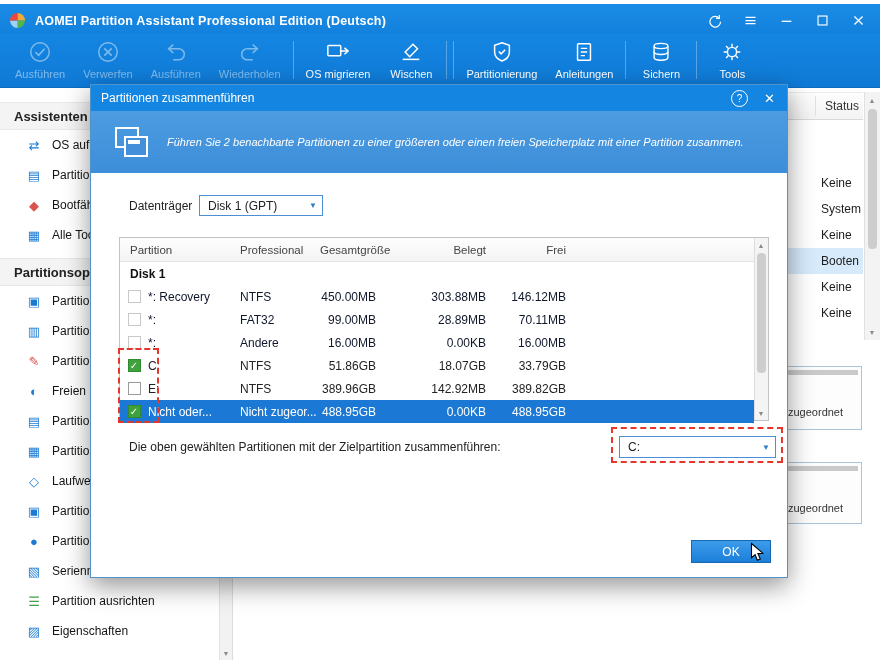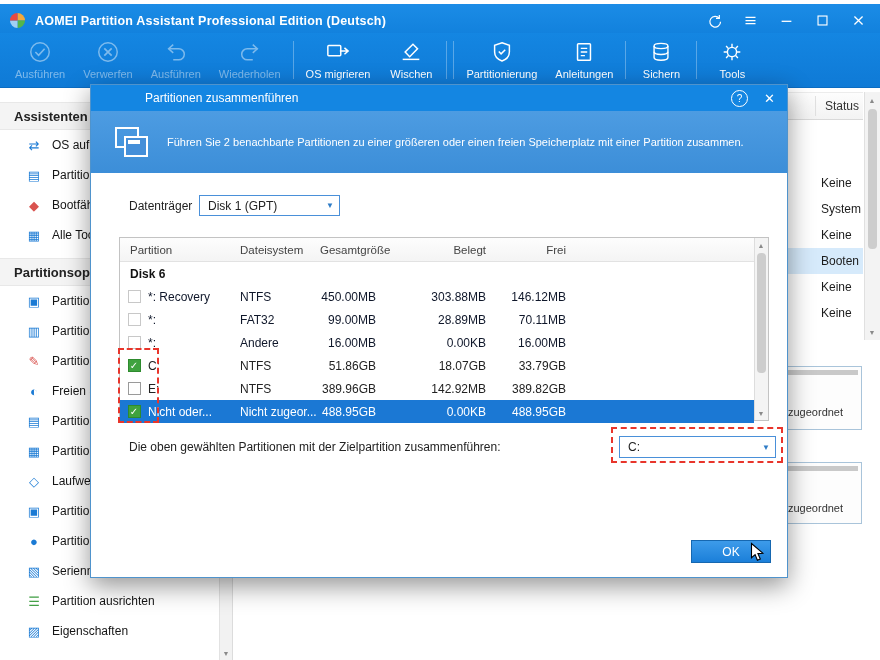--- a/index.html
+++ b/index.html
@@ -40,34 +40,34 @@
   .status-row.sel{background:#d6eafb;}
   .disk-block{position:absolute;left:6px;right:18px;border:1px solid #a9c4da;background:#fdfdfd;box-sizing:border-box;}
   .disk-strip{height:5px;margin:3px 3px 0 3px;background:#c9c9c9;}
   .disk-label{position:absolute;font-size:11px;color:#333;white-space:nowrap;}
   .v-scroll{position:absolute;right:0;top:4px;width:16px;height:248px;background:#f3f3f3;border-left:1px solid #e0e0e0;box-sizing:border-box;}
   .v-scroll .sb-thumb{left:3px;width:9px;}
 
   
   .dialog{position:absolute;left:90px;top:84px;width:698px;height:494px;background:#fff;border:1px solid #4f93cc;box-shadow:0 8px 24px rgba(0,0,0,.42);box-sizing:border-box;z-index:10;}
   .dlg-title{height:26px;background:#1486e2;display:flex;align-items:center;color:#fff;font-size:12px;padding:0 10px;}
-  .dlg-title .t{flex:1;margin-left:44px;}
+  .dlg-title .t{flex:1;}
   .dlg-help{width:15px;height:15px;border:1px solid #fff;border-radius:50%;font-size:10px;display:flex;align-items:center;justify-content:center;margin-right:16px;}
   .dlg-close{font-size:13px;margin-right:2px;}
   .dlg-head{height:62px;background:linear-gradient(#4d9ce2,#3c8ed8);display:flex;align-items:center;padding:0 18px 0 24px;gap:18px;box-sizing:border-box;}
-  .dlg-desc{color:#fff;font-size:11px;white-space:nowrap;overflow:hidden;}
+  .dlg-desc{color:#fff;font-size:11px;white-space:nowrap;overflow:hidden;font-style:italic;}
   .merge-ic{position:relative;width:34px;height:30px;flex:0 0 34px;}
   .merge-ic .b{position:absolute;left:0;top:0;width:20px;height:17px;border:2px solid #fff;}
   .merge-ic .f{position:absolute;left:9px;top:9px;width:20px;height:17px;border:2px solid #fff;background:#448fd9;}
   .merge-ic .f::before{content:"";position:absolute;left:2px;top:2px;width:12px;height:4px;background:#fff;}
   .dlg-body{position:relative;height:406px;font-size:12px;color:#222;}
   .fld-label{position:absolute;left:38px;top:26px;}
   .select{position:absolute;border:1px solid #4a90d9;background:#fff;display:flex;align-items:center;padding-left:8px;box-sizing:border-box;font-size:12px;color:#222;}
   .select .arr{margin-left:auto;width:18px;text-align:center;font-size:8px;color:#2f7cc6;}
-  .disk-select{left:108px;top:22px;width:141px;height:21px;}
+  .disk-select{left:108px;top:22px;width:124px;height:21px;}
   .target-select{left:528px;top:263px;width:157px;height:22px;}
 
   .tbl{position:absolute;left:28px;top:64px;width:650px;height:184px;border:1px solid #c3c3c3;box-sizing:border-box;background:#fff;}
   .tbl-inner{margin-right:14px;}
   .thead{display:grid;grid-template-columns:120px 80px 60px 110px 80px 1fr;height:23px;align-items:center;border-bottom:1px solid #e2e2e2;background:linear-gradient(#fdfdfd,#f4f4f4);font-size:11.5px;color:#444;}
   .thead .hc{white-space:nowrap;}
   .thead .hl{padding-left:10px;}
   .thead .hr{text-align:right;padding-right:4px;}
   .grow{height:23px;display:flex;align-items:center;padding-left:10px;font-weight:bold;font-size:12px;color:#111;}
   .trow{display:grid;grid-template-columns:28px 92px 80px 60px 110px 80px 1fr;height:23px;align-items:center;font-size:12px;color:#222;}
@@ -356,27 +356,27 @@
       <span class="fld-label">Datenträger</span>
       <span class="select disk-select">
         <span>Disk 1 (GPT)</span>
         <span class="arr">▼</span>
       </span>
 
       <div class="tbl">
         <div class="tbl-inner">
           <div class="thead">
             <span class="hc hl" style="grid-column:1 / span 1">Partition</span>
-            <span class="hc">Dateisystem</span>
+            <span class="hc">Professional</span>
             <span class="hc hr">Gesamtgröße</span>
             <span class="hc hr">Belegt</span>
             <span class="hc hr">Frei</span>
             <span></span>
           </div>
-          <div class="grow">Disk 6</div>
+          <div class="grow">Disk 1</div>
 
           <div class="trow gray">
             <span class="cbc">
                 <span class="cb"></span>
               </span>
             <span class="txt">*: Recovery</span>
             <span class="txt">NTFS</span>
             <span class="num">450.00MB</span>
             <span class="num">303.88MB</span>
             <span class="num">146.12MB</span>

